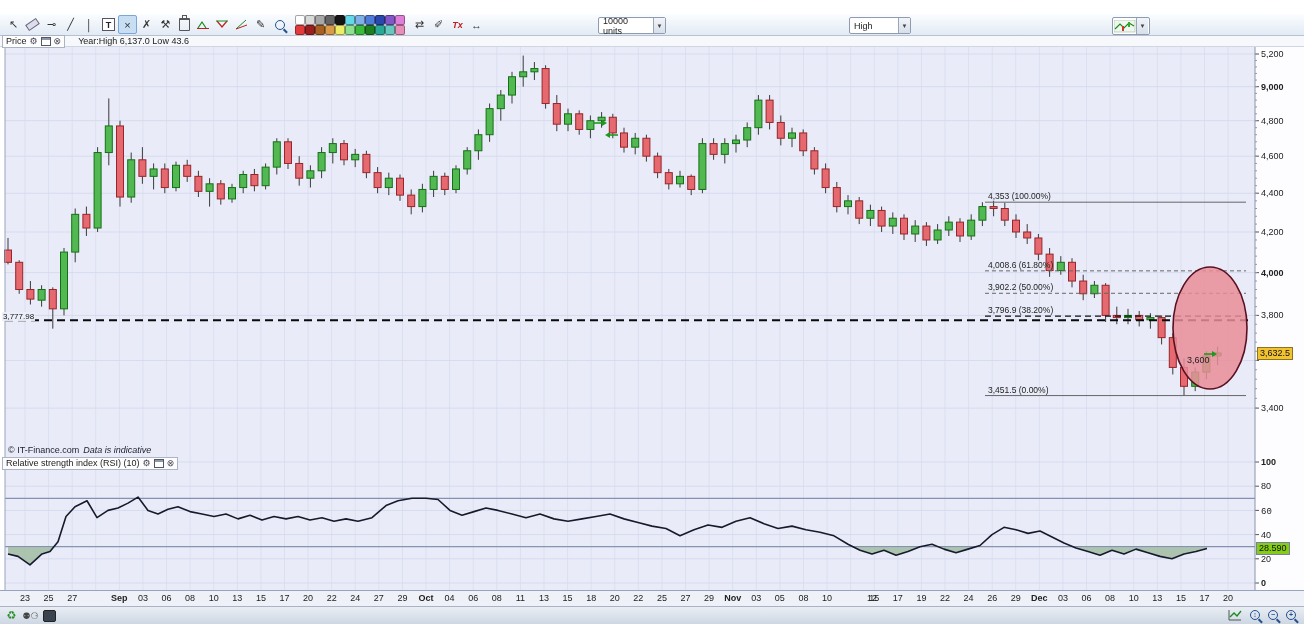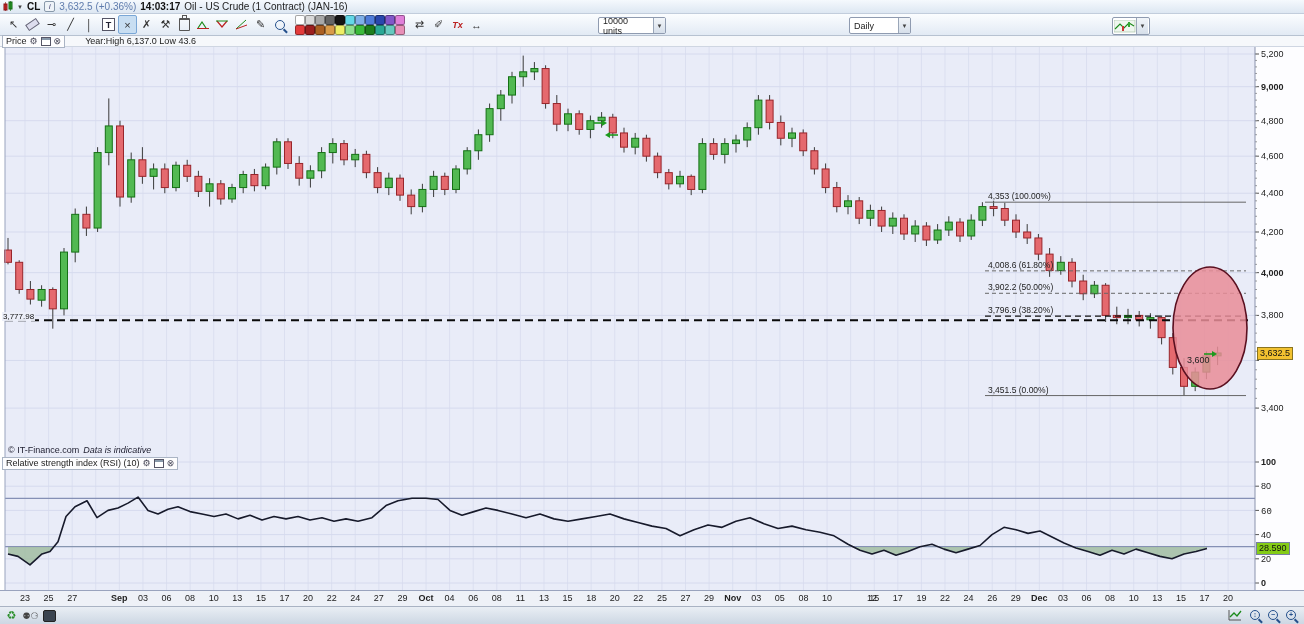--- a/index.html
+++ b/index.html
@@ -440,34 +440,20 @@
       <polygon points="1212,351 1217,354 1212,357" fill="#1d9a1d"></polygon>
       <clipPath id="below30">
         <rect x="5" y="546.7" width="1250" height="43.299999999999955"></rect>
       </clipPath>
       <polygon points="8,553.96 18,556.38 30,564.85 42,553.96 50,551.54 58,541.86 66,516.45 75,506.77 87,500.72 97,517.66 108,510.4 118,507.98 128,503.14 138,497.09000000000003 148,510.4 158,514.03 168,509.19 178,506.77 190,511.61 202,514.03 214,516.45 226,514.03 238,518.87 250,515.24 262,520.08 274,516.45 286,518.87 298,516.45 310,520.08 322,517.66 334,521.29 346,518.87 358,521.29 372,517.66 386,505.56 398,500.72 412,498.3 426,498.3 438,499.51 450,510.4 462,515.24 474,511.61 486,507.98 498,510.4 512,514.03 526,517.66 540,514.03 554,518.87 568,521.29 582,518.87 596,516.45 610,514.03 624,518.87 638,522.5 652,526.13 666,528.55 680,535.81 694,529.76 708,524.92 722,527.34 736,521.29 750,517.66 764,523.71 778,528.55 792,526.13 806,529.76 820,532.18 834,535.81 848,544.28 860,550.33 872,553.96 884,550.33 896,555.17 908,551.54 920,546.7 932,544.28 944,549.12 956,552.75 968,549.12 980,545.49 992,534.6 1004,527.34 1016,529.76 1028,533.39 1040,530.97 1052,537.02 1064,543.07 1076,547.91 1088,551.54 1100,555.17 1112,550.33 1124,553.96 1136,549.12 1148,552.75 1160,556.38 1172,558.8 1184,553.96 1196,551.54 1207,548.4061 1207,546.7 8,546.7" fill="#9cba9c" fill-opacity="0.8" clip-path="url(#below30)"></polygon>
       <polyline points="8,553.96 18,556.38 30,564.85 42,553.96 50,551.54 58,541.86 66,516.45 75,506.77 87,500.72 97,517.66 108,510.4 118,507.98 128,503.14 138,497.09000000000003 148,510.4 158,514.03 168,509.19 178,506.77 190,511.61 202,514.03 214,516.45 226,514.03 238,518.87 250,515.24 262,520.08 274,516.45 286,518.87 298,516.45 310,520.08 322,517.66 334,521.29 346,518.87 358,521.29 372,517.66 386,505.56 398,500.72 412,498.3 426,498.3 438,499.51 450,510.4 462,515.24 474,511.61 486,507.98 498,510.4 512,514.03 526,517.66 540,514.03 554,518.87 568,521.29 582,518.87 596,516.45 610,514.03 624,518.87 638,522.5 652,526.13 666,528.55 680,535.81 694,529.76 708,524.92 722,527.34 736,521.29 750,517.66 764,523.71 778,528.55 792,526.13 806,529.76 820,532.18 834,535.81 848,544.28 860,550.33 872,553.96 884,550.33 896,555.17 908,551.54 920,546.7 932,544.28 944,549.12 956,552.75 968,549.12 980,545.49 992,534.6 1004,527.34 1016,529.76 1028,533.39 1040,530.97 1052,537.02 1064,543.07 1076,547.91 1088,551.54 1100,555.17 1112,550.33 1124,553.96 1136,549.12 1148,552.75 1160,556.38 1172,558.8 1184,553.96 1196,551.54 1207,548.4061" fill="none" stroke="#171a2b" stroke-width="1.6" stroke-linejoin="round"></polyline>
       <line x1="5" y1="47" x2="5" y2="590" stroke="#99a3bd" stroke-width="1"></line>
       <line x1="1255" y1="47" x2="1255" y2="590" stroke="#8a93ad" stroke-width="1"></line>
     </svg>
 
-  <div id="titlebar" class="chrome">
-    <svg width="10" height="11">
-        <rect x="1" y="3" width="3" height="6" fill="#d33" stroke="#811"></rect>
-        <rect x="6" y="1" width="3" height="7" fill="#3a3" stroke="#161"></rect>
-        <line x1="2.5" y1="1" x2="2.5" y2="10" stroke="#811" stroke-width="0.6"></line>
-        <line x1="7.5" y1="0" x2="7.5" y2="10" stroke="#161" stroke-width="0.6"></line>
-      </svg>
-    <span class="caret">▼</span>
-    <span class="sym">CL</span>
-    <span class="infoic">i</span>
-    <span class="quote">3,632.5 (+0.36%)</span>
-    <span class="time">14:03:17</span>
-    <span class="name">Oil - US Crude (1 Contract) (JAN-16)</span>
-  </div>
 
   <div id="toolbar" class="chrome">
     <div class="tbtn">
         <span>↖</span>
       </div>
     <div class="tbtn">
         <span class="rulic"></span>
       </div>
     <div class="tbtn">
         <span>⊸</span>
@@ -553,21 +539,21 @@
     <div class="tbtn">
         <span>↔</span>
       </div>
     <div class="dd" style="left:598px;width:66px;">
       <span class="lbl">10000 units</span>
       <span class="db">
           <span class="caret">▼</span>
         </span>
     </div>
     <div class="dd" style="left:849px;width:60px;">
-      <span class="lbl">Daily</span>
+      <span class="lbl">High</span>
       <span class="db">
           <span class="caret">▼</span>
         </span>
     </div>
     <div id="charttype-btn">
       <svg width="22" height="13" style="margin-left:1px">
           <rect x="0" y="0" width="21" height="12" fill="#eef6ee" stroke="#9ab89a" stroke-width="0.6"></rect>
           <polyline points="1,9 6,4 10,8 15,3 20,6" fill="none" stroke="#1a8a1a" stroke-width="1.1"></polyline>
           <rect x="8" y="6" width="2" height="5" fill="#c33"></rect>
           <rect x="14" y="2" width="2" height="5" fill="#3a3"></rect>
@@ -578,21 +564,21 @@
     </div>
   </div>
 
   <div id="price-hdr" class="chrome">
     <span class="hdrbox">
       <span>Price</span>
       <span class="gear">⚙</span>
       <span class="winic"></span>
       <span class="closic">⊗</span>
     </span>
-    <span style="margin-left:20px;">Year:High 6,137.0 Low 43.6</span>
+    <span style="margin-left:13px;">Year:High 6,137.0 Low 43.6</span>
   </div>
 
   <div id="copyright">
     <span>© IT-Finance.com</span><span class="note">Data is indicative</span>
   </div>
 
   <div id="rsi-hdr" class="chrome">
     <span class="hdrbox">
       <span>Relative strength index (RSI) (10)</span>
       <span class="gear">⚙</span>

